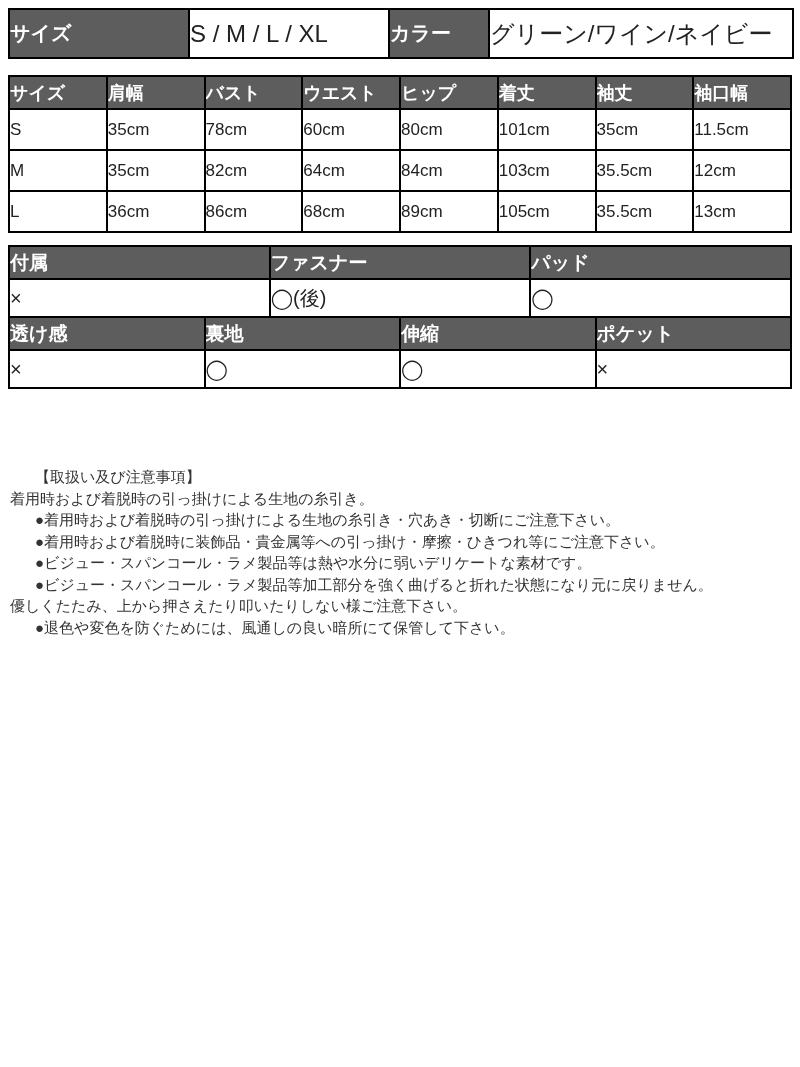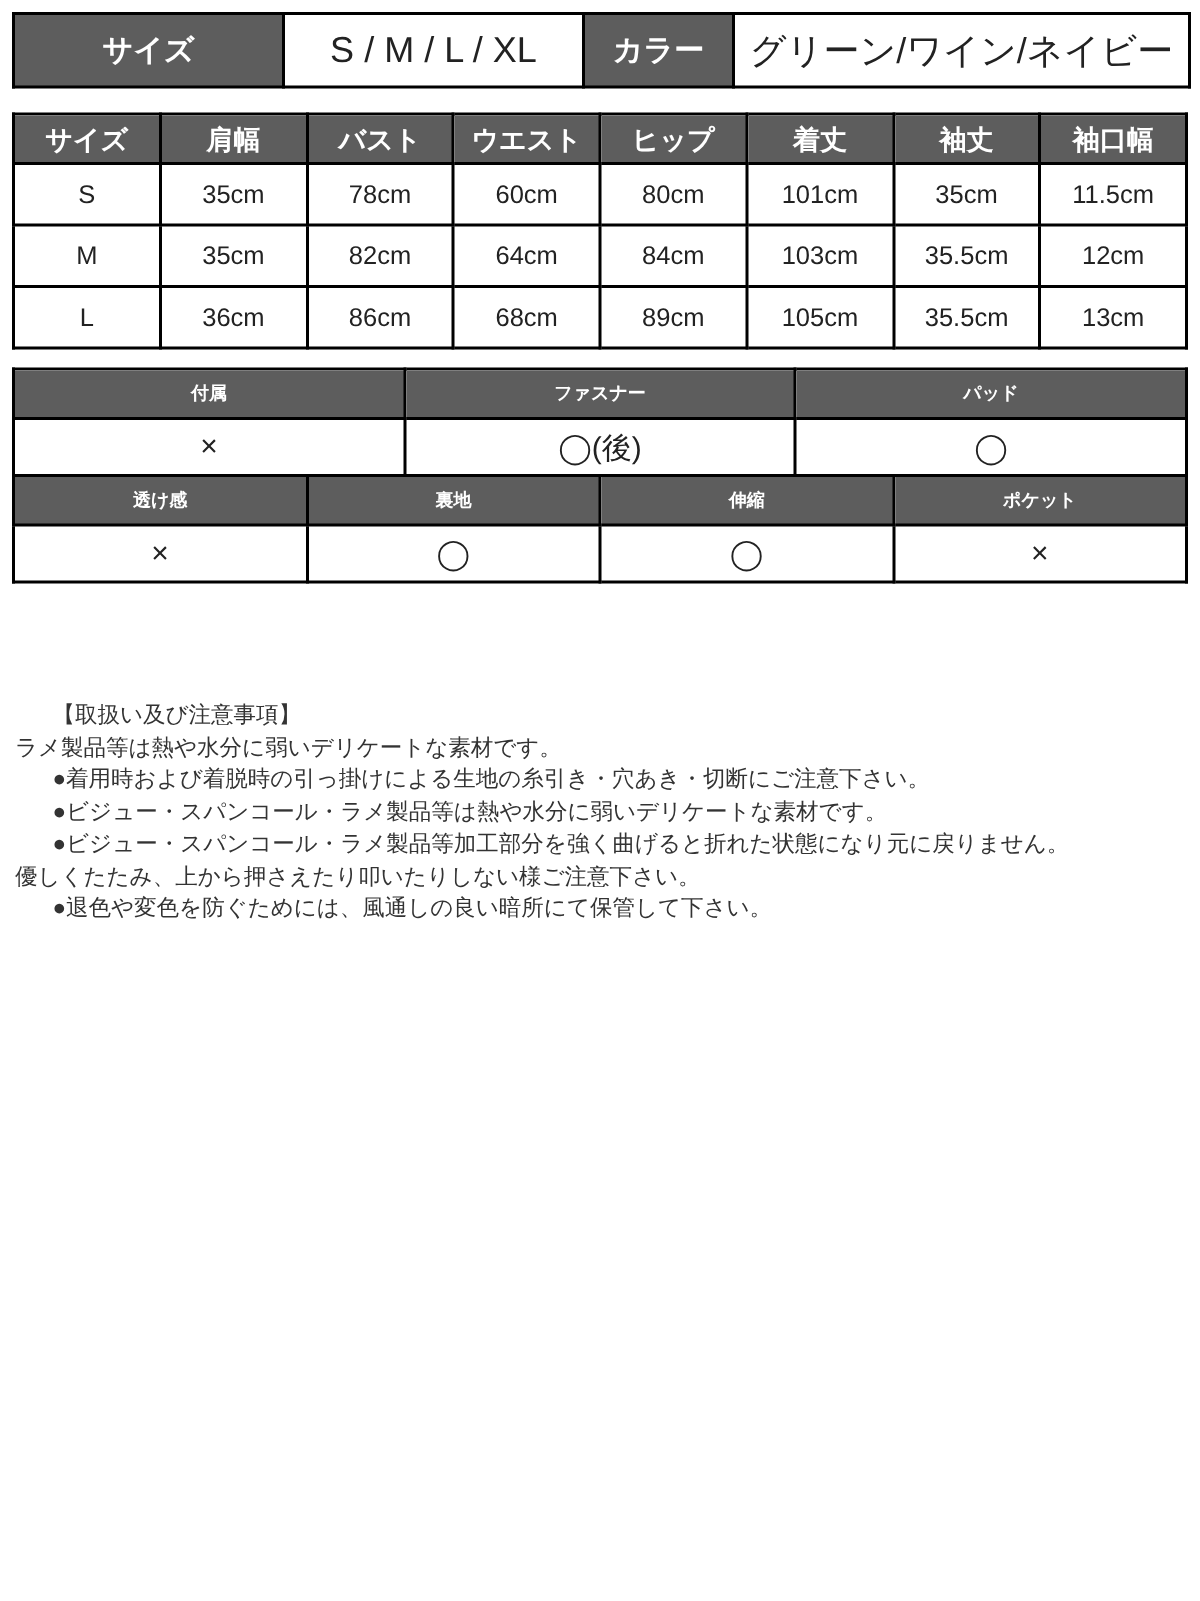--- a/index.html
+++ b/index.html
@@ -10,42 +10,42 @@
     color: #1a1a1a;
   }
   .wrap { padding: 8px; box-sizing: border-box; width: 800px; }
   table {
     border-collapse: collapse;
     width: 784px;
     table-layout: fixed;
   }
   th, td {
     border: 2px solid #000000;
-    text-align: center;
+    text-align: left;
     vertical-align: middle;
     overflow: hidden;
     white-space: nowrap;
     padding: 0;
   }
   th.hdr, td.hdr {
     background: #5d5d5d;
     color: #ffffff;
     font-weight: bold;
   }
   
   .t1 th, .t1 td { height: 47px; font-size: 20px; }
   .t1 td.val { font-size: 24px; color: #222; }
   
   .t2 { margin-top: 16px; }
   .t2 th { height: 31px; font-size: 18px; }
   .t2 td { height: 39px; font-size: 17px; color: #222; }
   
   .t3 { margin-top: 12px; }
   .t4 { margin-top: -2px; border-radius: 21px; }
-  .t3 th, .t4 th { height: 31px; font-size: 12px; }
+  .t3 th, .t4 th { height: 31px; font-size: 19px; }
   .t3 td, .t4 td { height: 36px; font-size: 20px; color: #222; }
   
   .notes {
     margin-top: 77px;
     padding-left: 2px;
     font-size: 15px;
     line-height: 21.5px;
     color: #333333;
   }
   .notes .line { white-space: nowrap; }
@@ -145,21 +145,22 @@
       <td>×</td>
       <td>◯</td>
       <td>◯</td>
       <td>×</td>
     </tr>
   </tbody>
     </table>
 
   <div class="notes">
     <div class="line indent">【取扱い及び注意事項】</div>
-    <div class="line">ラメ製品等は熱や水分に弱いデリケートな素材です。</div>
+    <div class="line">着用時および着脱時の引っ掛けによる生地の糸引き。</div>
     <div class="line indent">●着用時および着脱時の引っ掛けによる生地の糸引き・穴あき・切断にご注意下さい。</div>
+    <div class="line indent">●着用時および着脱時に装飾品・貴金属等への引っ掛け・摩擦・ひきつれ等にご注意下さい。</div>
     <div class="line indent">●ビジュー・スパンコール・ラメ製品等は熱や水分に弱いデリケートな素材です。</div>
     <div class="line indent">●ビジュー・スパンコール・ラメ製品等加工部分を強く曲げると折れた状態になり元に戻りません。</div>
     <div class="line">優しくたたみ、上から押さえたり叩いたりしない様ご注意下さい。</div>
     <div class="line indent">●退色や変色を防ぐためには、風通しの良い暗所にて保管して下さい。</div>
   </div>
 
 </div>
 
 </body></html>

